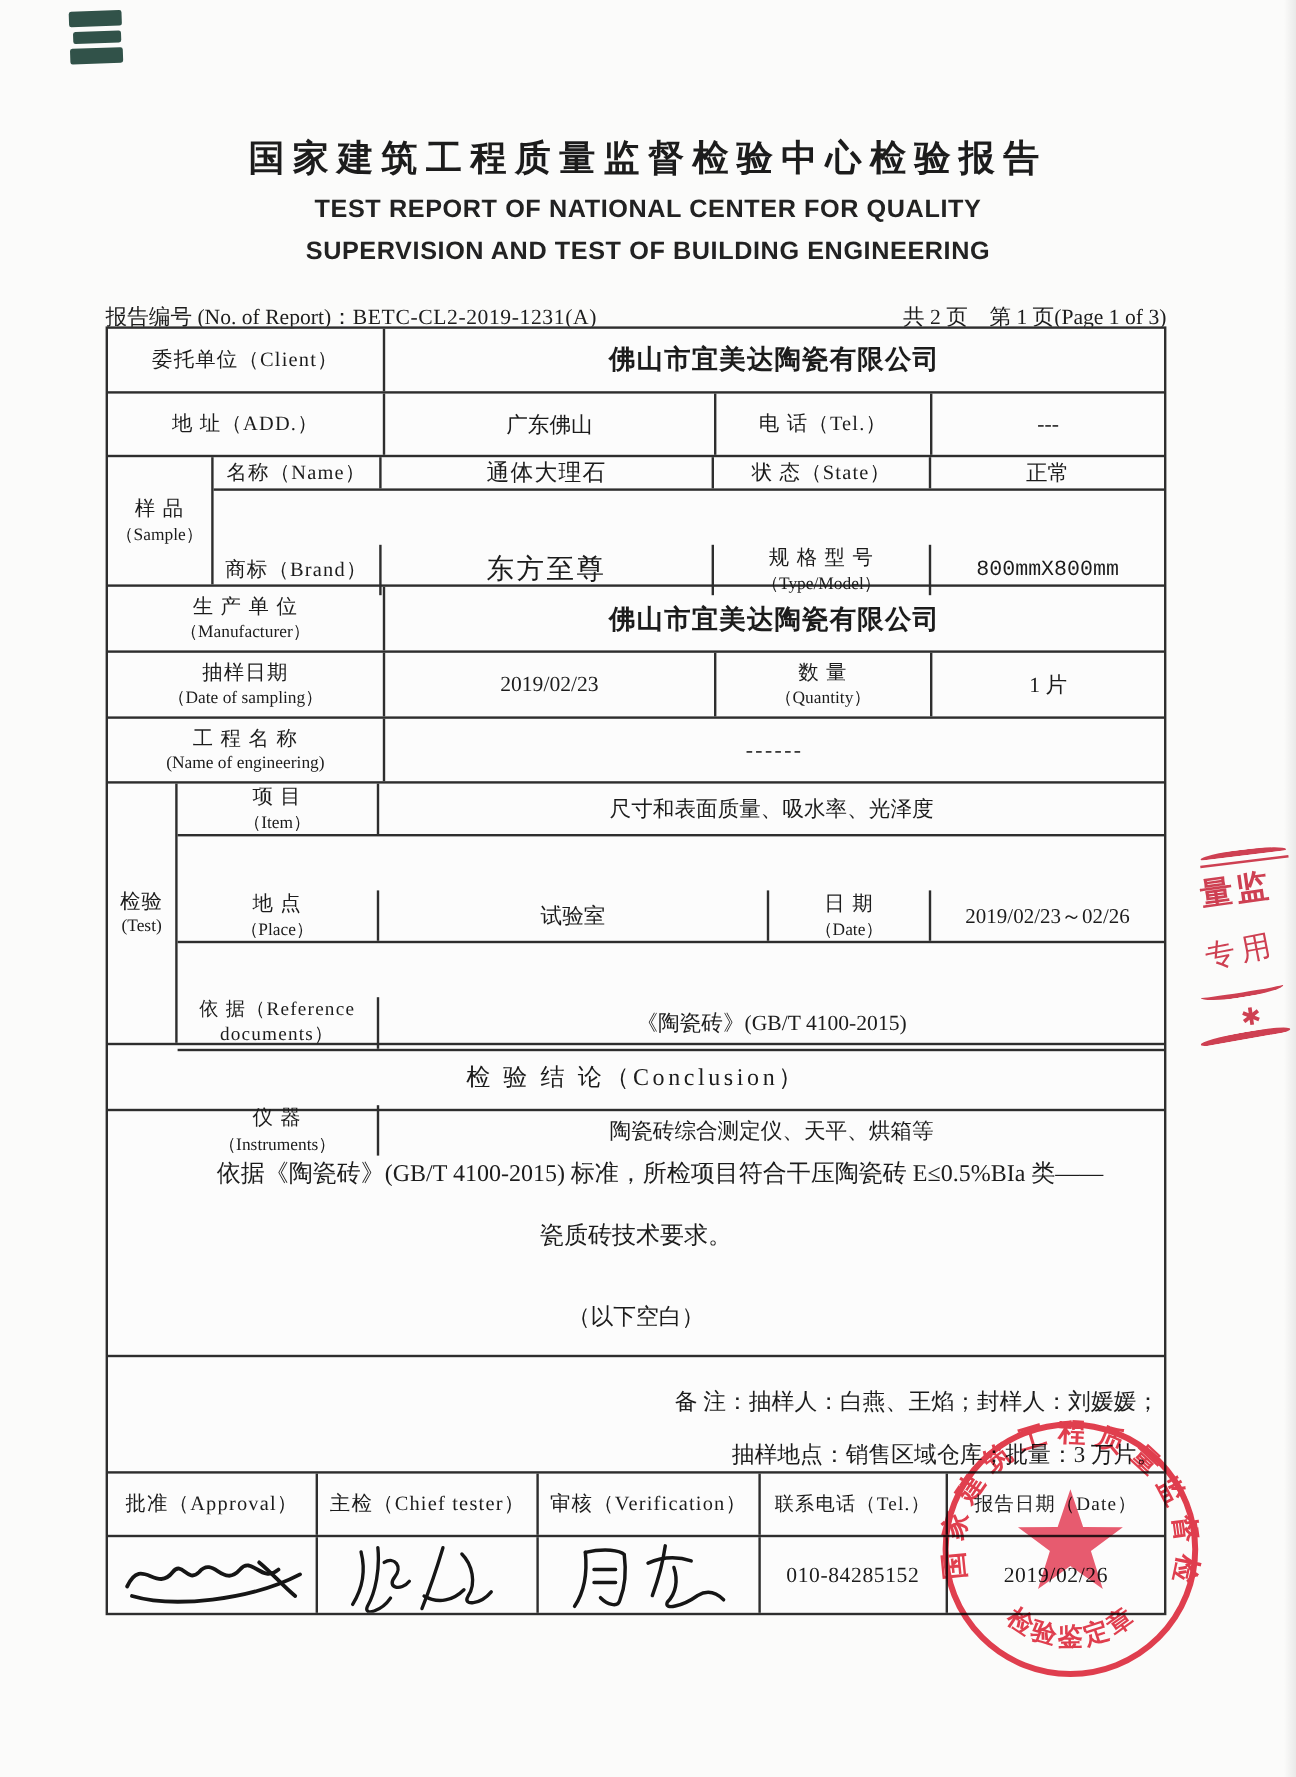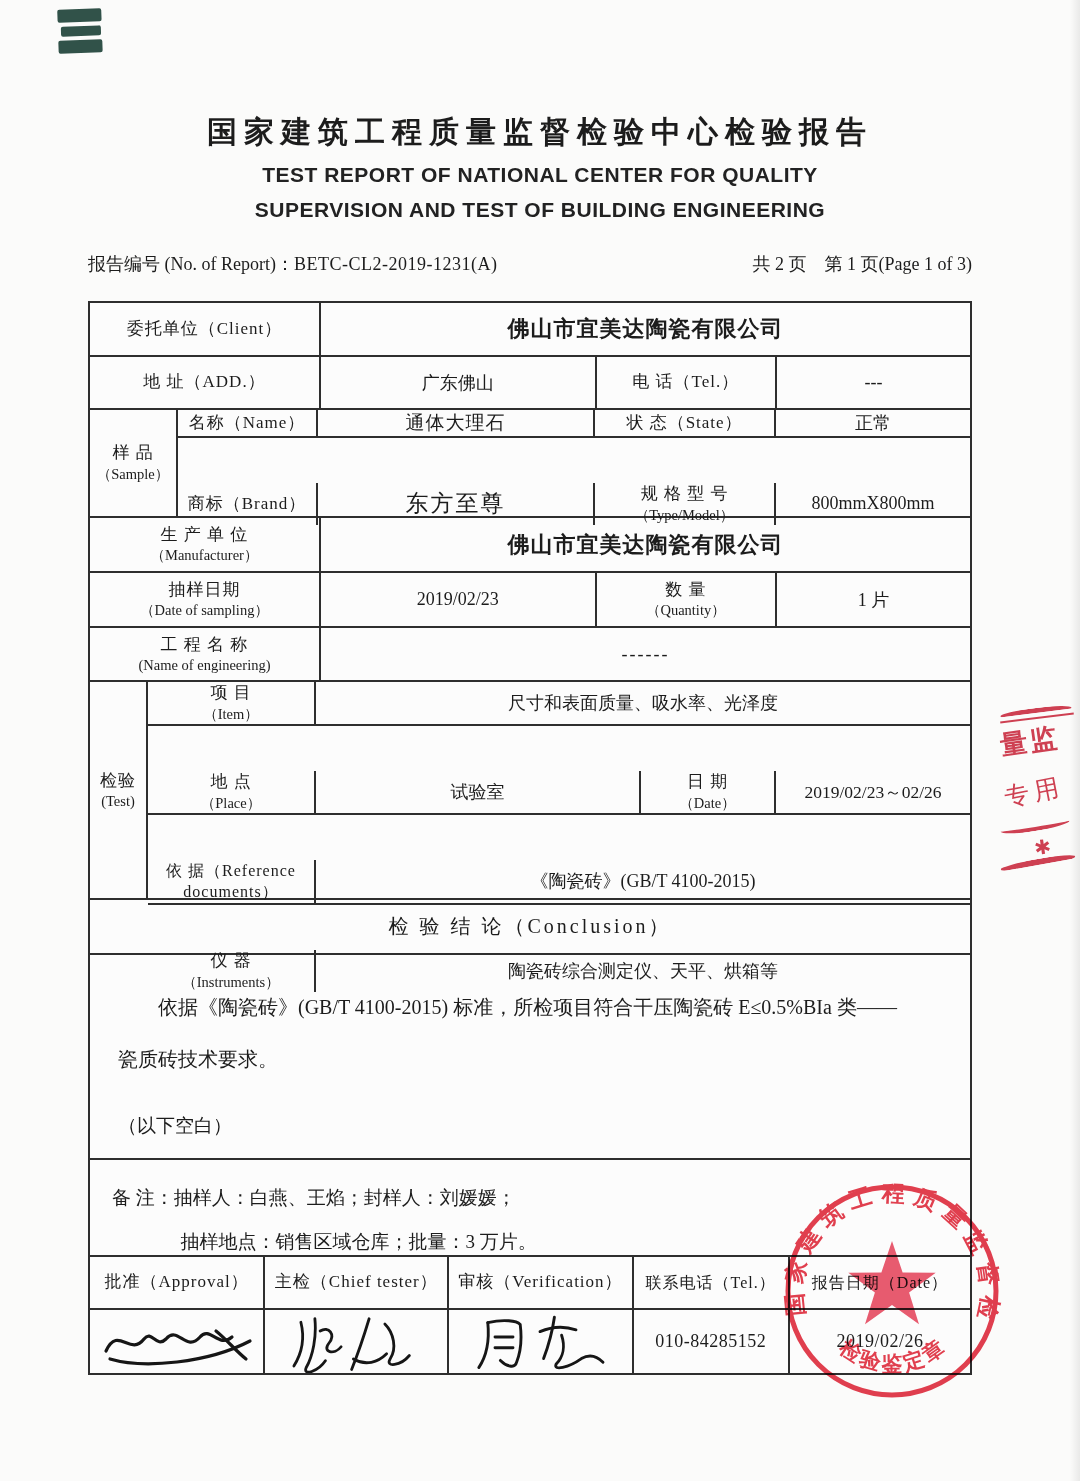--- a/index.html
+++ b/index.html
@@ -32,50 +32,50 @@
   }
   .title-en1 { top:163px; }
   .title-en2 { top:198px; }
 
   .report-line { position:absolute; left:88px; top:252px; width:884px; font-size:18px; }
   .report-line .rno { letter-spacing:.5px; }
   .page-info { position:absolute; right:0; top:0; font-size:18px; }
 
   
   .tbl {
-    position:absolute; left:88px; top:301px; width:884px;
+    position:absolute; left:88px; top:272px; width:884px;
     border:2px solid #2e2e2e; background:rgba(255,255,255,.4);
   }
   .row { display:flex; border-bottom:2px solid #2e2e2e; }
   .row.last { border-bottom:none; }
   .cell {
     border-right:2px solid #2e2e2e;
     display:flex; flex-direction:column; align-items:center; justify-content:center;
     text-align:center; overflow:visible;
   }
   .cell.end { border-right:none; }
   .stack { display:flex; flex-direction:column; flex:1;gap:45px; }
   .subrow { display:flex; border-bottom:2px solid #2e2e2e; }
   .subrow.sublast { border-bottom:none; }
 
   .lab { font-size:17px; line-height:1.35; letter-spacing:1px; }
   .sub { font-size:14.5px; letter-spacing:0; }
   .v  { font-size:18px; }
   .vb { font-size:22px; font-weight:bold; letter-spacing:1px; }
   .vkai { font-size:23px; letter-spacing:2px; }
   .vname { font-size:19px; letter-spacing:1px; }
-  .vsans { font-size:18px; font-family:Liberation Serif, serif; }
+  .vsans { font-size:18px; font-family:Liberation Mono, monospace; }
 
   
   .concl-head { font-size:20px; font-weight:normal; letter-spacing:3px; }
-  .concl-body { display:block; padding:26px 28px 0 28px; text-align:left; font-size:20px; }
+  .concl-body { display:block; padding:26px 28px 0 28px; text-align:center; font-size:20px; }
   .concl-body .l1 { text-indent:2em; line-height:52px; }
   .concl-body .l2 { line-height:52px; }
   .concl-body .blank { margin-top:28px; font-size:19px; }
-  .remark { display:block; text-align:left; padding:16px 4px 0 22px; font-size:19px; }
+  .remark { display:block; text-align:right; padding:16px 4px 0 22px; font-size:19px; }
   .remark .r1 { line-height:44px; }
   .remark .r2 { line-height:44px; margin-left:3.6em; }
 
   .sig-svg { display:block; }
   .phone { font-size:18px; letter-spacing:.5px; }
   .rdate { font-size:18px; letter-spacing:.5px; }
 
   
   .seal {
     position:absolute; left:776px; top:1175px; width:232px; height:232px;

